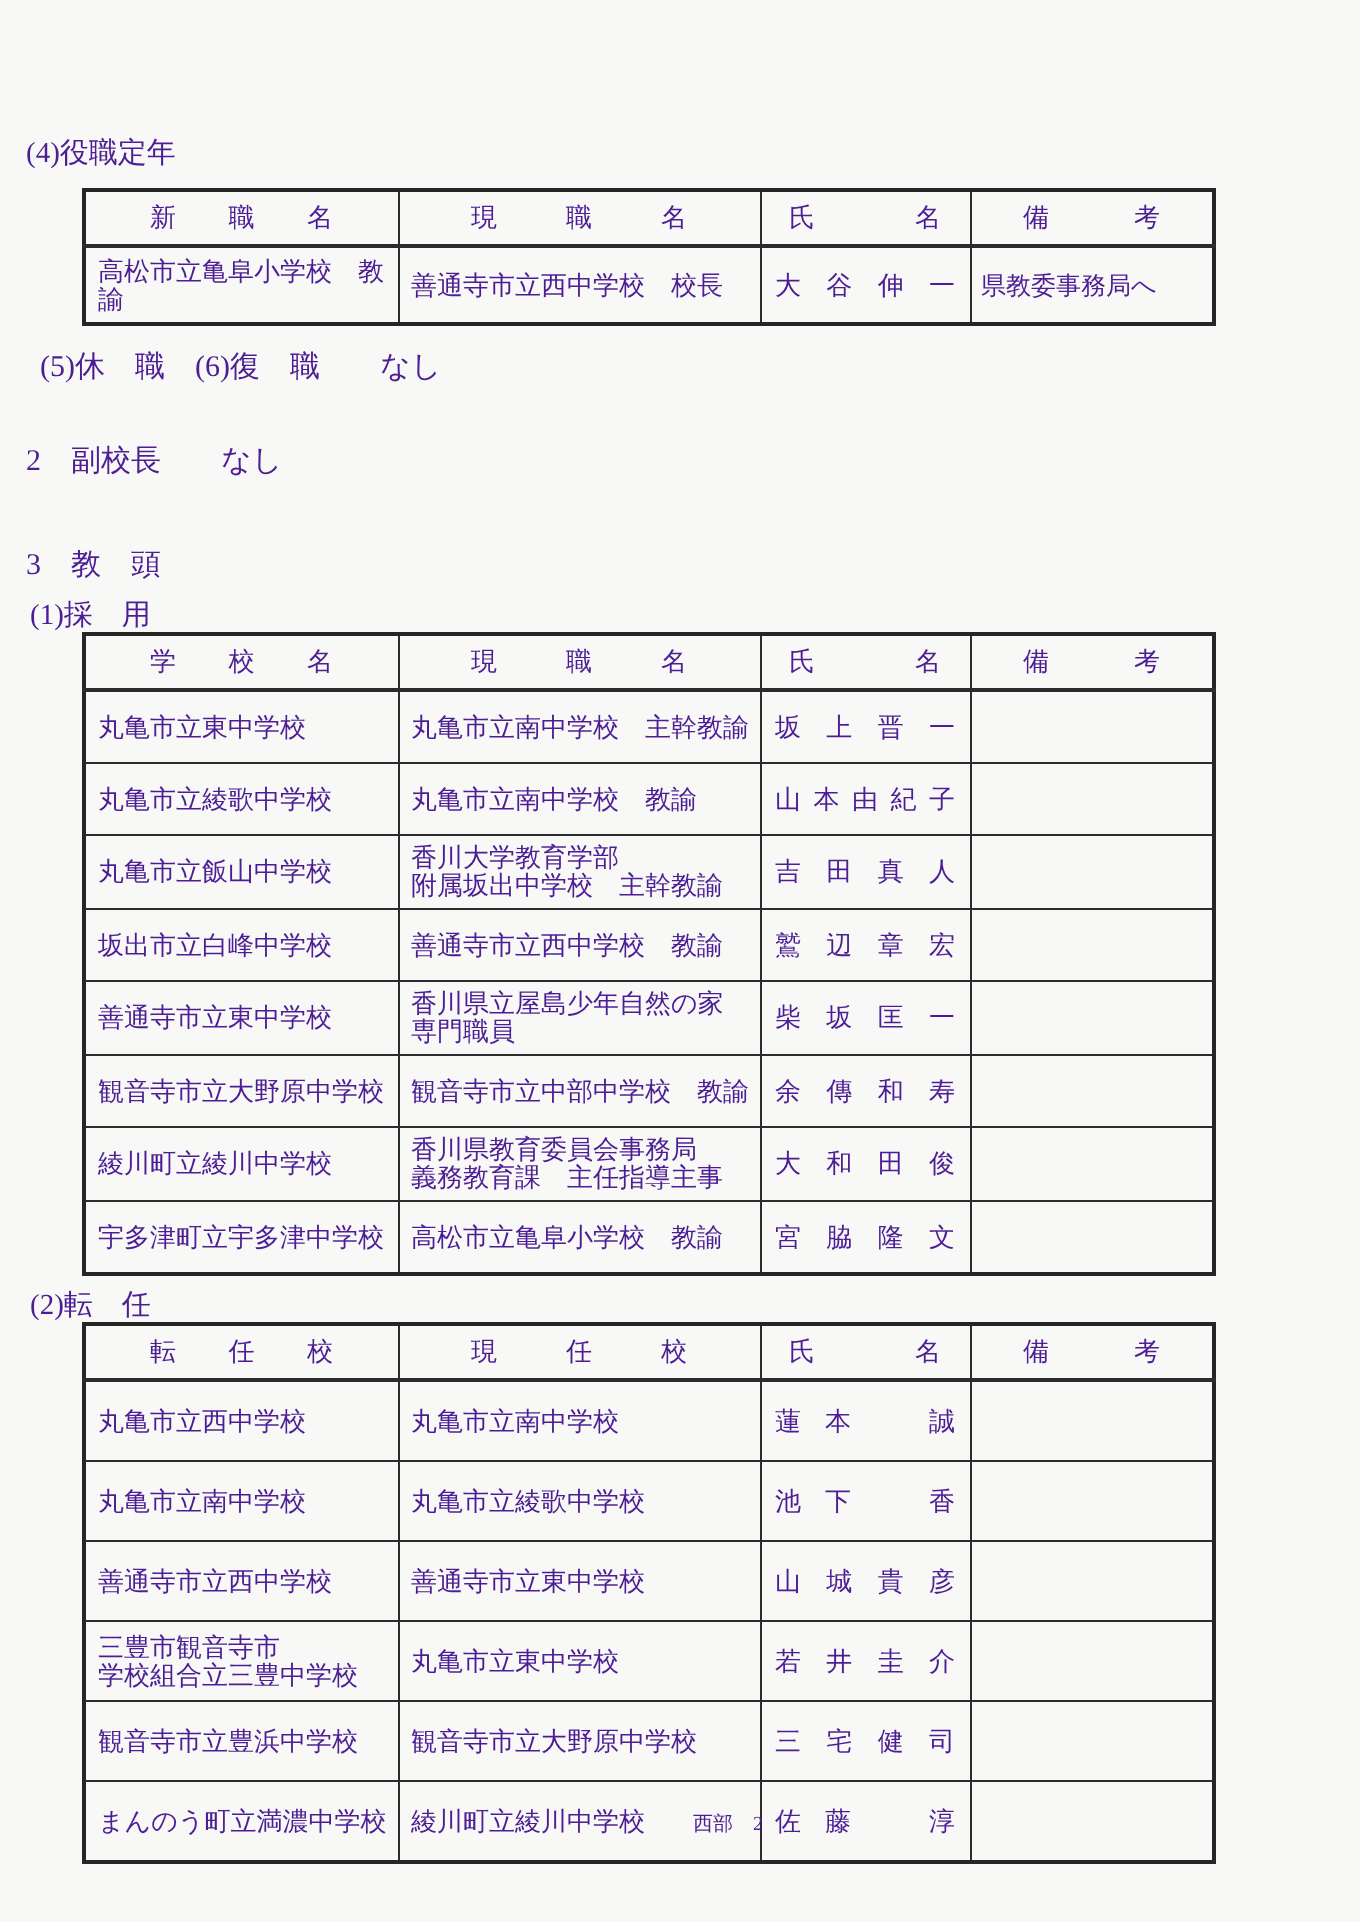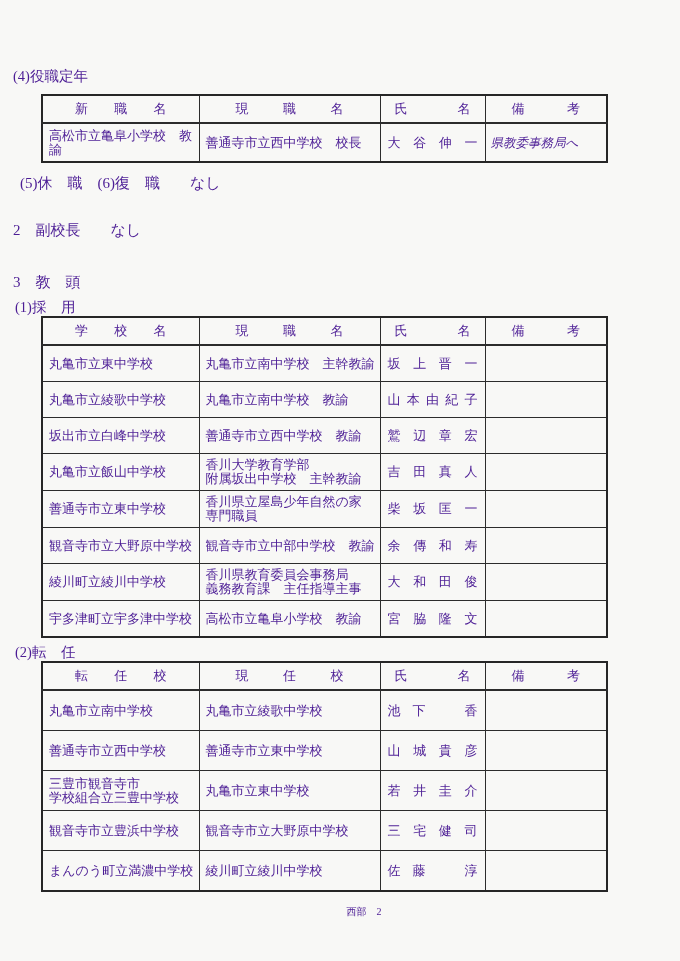--- a/index.html
+++ b/index.html
@@ -62,21 +62,20 @@
 
   .sheet td.c-name {
     text-align:justify;
     text-align-last:justify;
     white-space:normal;
     padding:0 7px;
   }
   .sheet td.c-remark {
     font-size:12.5px;
     padding-left:5px;
-    font-style:italic;
   }
 </style>
 </head>
 <body>
 
 <div class="doc">
 
   <div id="h4" class="heading">(4)役職定年</div>
 
   <table id="t1" class="sheet">
@@ -131,30 +130,30 @@
           <td class="c-name">坂 上 晋 一</td>
           <td class="c-remark"></td>
         </tr>
         <tr>
           <td class="c-school">丸亀市立綾歌中学校</td>
           <td class="c-current">丸亀市立南中学校　教諭</td>
           <td class="c-name">山 本 由 紀 子</td>
           <td class="c-remark"></td>
         </tr>
         <tr>
-          <td class="c-school">坂出市立白峰中学校</td>
-          <td class="c-current">善通寺市立西中学校　教諭</td>
-          <td class="c-name">鷲 辺 章 宏</td>
-          <td class="c-remark"></td>
-        </tr>
-        <tr>
           <td class="c-school">丸亀市立飯山中学校</td>
           <td class="c-current">香川大学教育学部
 附属坂出中学校　主幹教諭</td>
           <td class="c-name">吉 田 真 人</td>
+          <td class="c-remark"></td>
+        </tr>
+        <tr>
+          <td class="c-school">坂出市立白峰中学校</td>
+          <td class="c-current">善通寺市立西中学校　教諭</td>
+          <td class="c-name">鷲 辺 章 宏</td>
           <td class="c-remark"></td>
         </tr>
         <tr>
           <td class="c-school">善通寺市立東中学校</td>
           <td class="c-current">香川県立屋島少年自然の家
 専門職員</td>
           <td class="c-name">柴 坂 匡 一</td>
           <td class="c-remark"></td>
         </tr>
         <tr>
@@ -191,20 +190,26 @@
     <thead>
       <tr>
         <th>転 任 校</th>
         <th>現 任 校</th>
         <th>氏 名</th>
         <th>備 考</th>
       </tr>
     </thead>
     <tbody>
         <tr>
+          <td class="c-school">丸亀市立西中学校</td>
+          <td class="c-current">丸亀市立南中学校</td>
+          <td class="c-name">蓮 本　　誠</td>
+          <td class="c-remark"></td>
+        </tr>
+        <tr>
           <td class="c-school">丸亀市立南中学校</td>
           <td class="c-current">丸亀市立綾歌中学校</td>
           <td class="c-name">池 下　　香</td>
           <td class="c-remark"></td>
         </tr>
         <tr>
           <td class="c-school">善通寺市立西中学校</td>
           <td class="c-current">善通寺市立東中学校</td>
           <td class="c-name">山 城 貴 彦</td>
           <td class="c-remark"></td>

